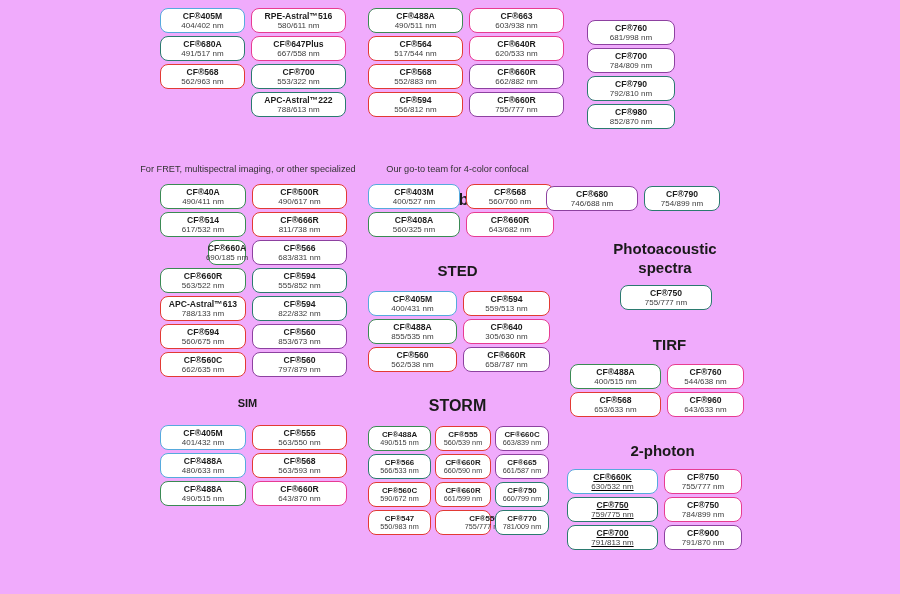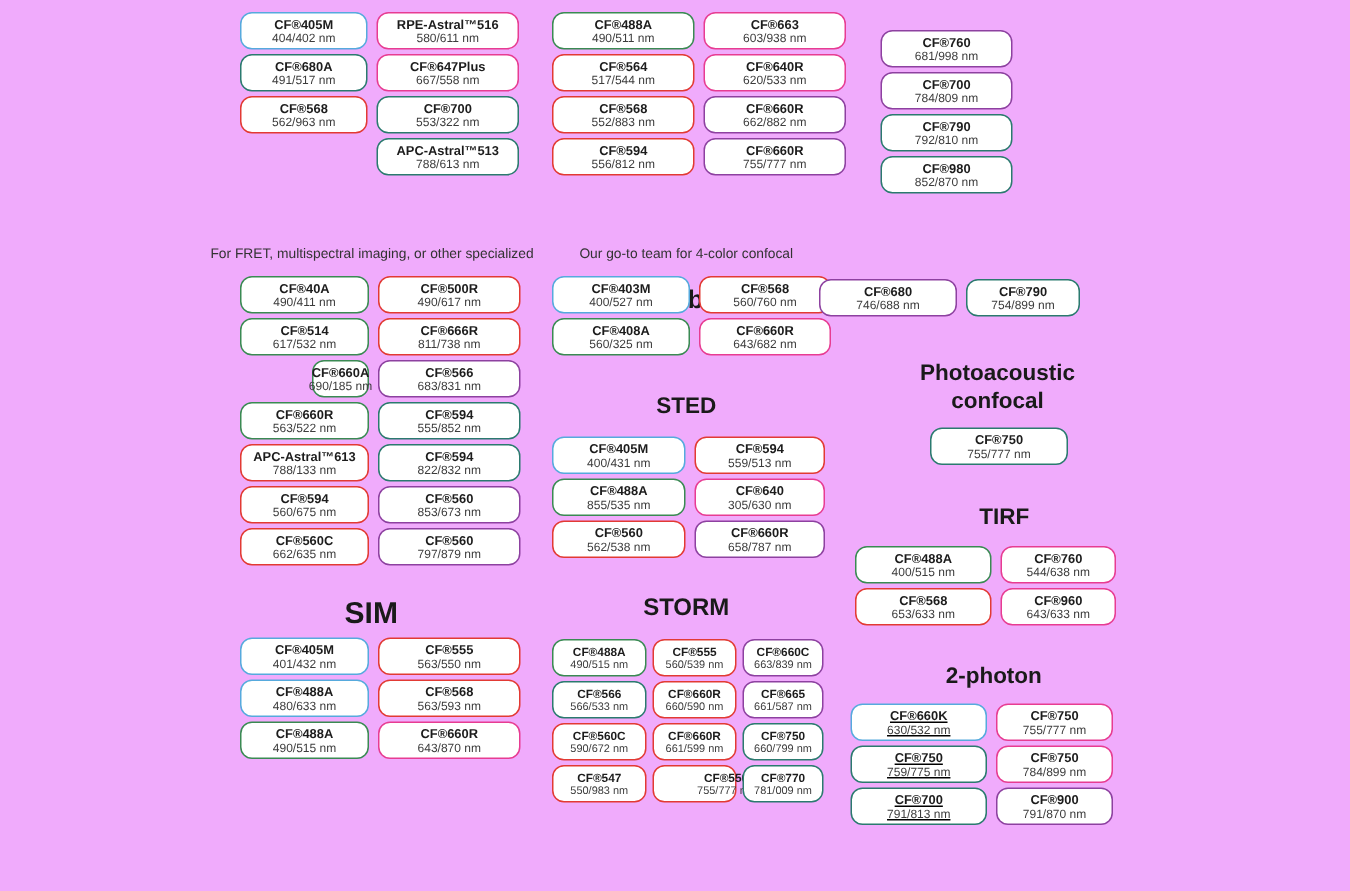--- a/index.html
+++ b/index.html
@@ -47,21 +47,21 @@
   </div>
         <div class="badge" style="border-color: rgb(231, 60, 146);">
     <div class="badge-name">CF®647Plus</div>
     <div class="badge-value">667/558 nm</div>
   </div>
         <div class="badge" style="border-color: rgb(43, 122, 111);">
     <div class="badge-name">CF®700</div>
     <div class="badge-value">553/322 nm</div>
   </div>
         <div class="badge" style="border-color: rgb(43, 122, 111);">
-    <div class="badge-name">APC-Astral™513</div>
+    <div class="badge-name">APC-Astral™222</div>
     <div class="badge-value">788/613 nm</div>
   </div>
       </div>
   </div>
 
   <div class="group" style="left:368px;top:8px;">
     <div class="col" style="width:95px;">
         <div class="badge" style="border-color: rgb(58, 138, 83);">
     <div class="badge-name">CF®488A</div>
     <div class="badge-value">490/511 nm</div>
@@ -249,21 +249,21 @@
   </div>
       </div>
     <div class="col" style="width:76px;">
         <div class="badge" style="border-color: rgb(43, 122, 111);">
     <div class="badge-name">CF®790</div>
     <div class="badge-value">754/899 nm</div>
   </div>
       </div>
   </div>
 
-  <div class="title" style="left:600px;top:240px;width:130px;font-size:15px;">Photoacoustic confocal</div>
+  <div class="title" style="left:600px;top:240px;width:130px;font-size:15px;">Photoacoustic spectra</div>
   <div class="group" style="left:620px;top:285px;">
     <div class="col" style="width:92px;">
         <div class="badge" style="border-color: rgb(43, 122, 111);">
     <div class="badge-name">CF®750</div>
     <div class="badge-value">755/777 nm</div>
   </div>
       </div>
   </div>
 
   <div class="title" style="left:592px;top:336px;width:155px;font-size:15px;">TIRF</div>
@@ -283,21 +283,21 @@
     <div class="badge-name">CF®760</div>
     <div class="badge-value">544/638 nm</div>
   </div>
         <div class="badge" style="border-color: rgb(231, 60, 146);">
     <div class="badge-name">CF®960</div>
     <div class="badge-value">643/633 nm</div>
   </div>
       </div>
   </div>
 
-  <div class="title" style="left:140px;top:397px;width:215px;font-size:20px;">SIM</div>
+  <div class="title" style="left:140px;top:397px;width:215px;font-size:11px;">SIM</div>
   <div class="group" style="left:160px;top:425px;">
     <div class="col" style="width:86px;">
         <div class="badge" style="border-color: rgb(86, 170, 221);">
     <div class="badge-name">CF®405M</div>
     <div class="badge-value">401/432 nm</div>
   </div>
         <div class="badge" style="border-color: rgb(86, 170, 221);">
     <div class="badge-name">CF®488A</div>
     <div class="badge-value">480/633 nm</div>
   </div>

